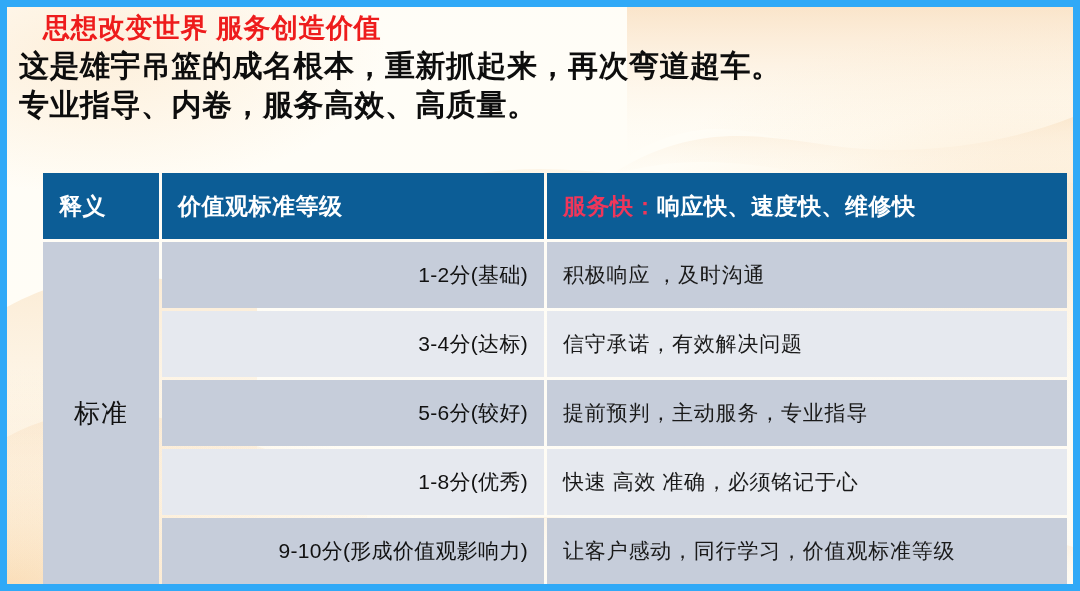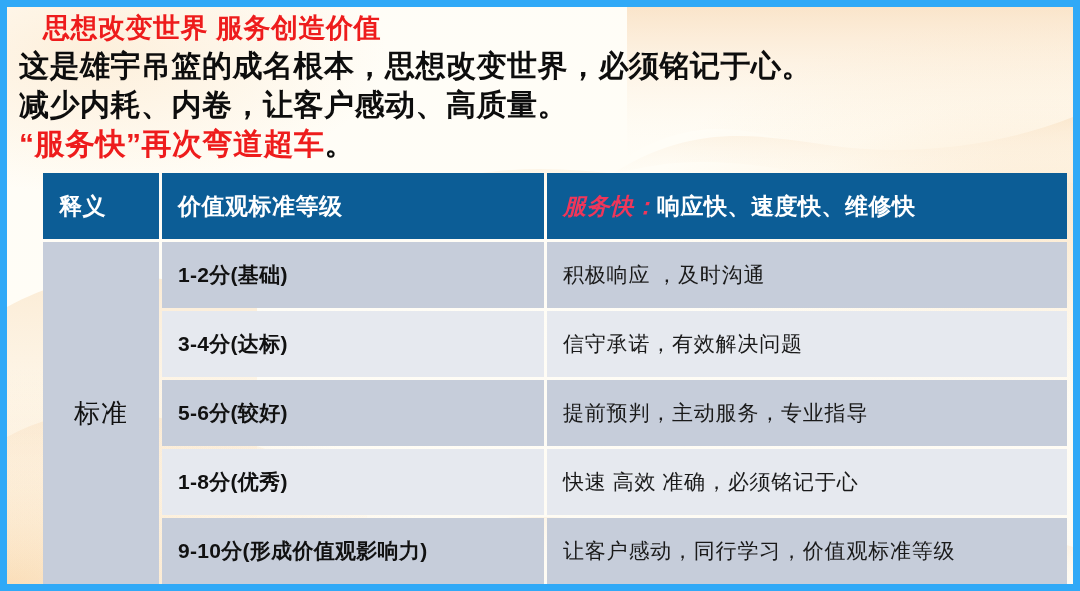--- a/index.html
+++ b/index.html
@@ -95,36 +95,36 @@
     color: #ffffff;
     font-weight: bold;
     font-size: 23px;
     height: 66px;
     text-align: left;
     padding-left: 14px;
     letter-spacing: .5px;
     box-sizing: border-box;
   }
   th.hdr.c1 { padding-left: 20px; }
-  th.hdr .red-part { color: #f0365a; font-style: italic; }
+  th.hdr .red-part { color: #f0365a; }
 
   td.rowspan-label {
     background: #c6cdda;
     color: #111111;
     font-size: 26px;
     text-align: center;
     vertical-align: middle;
     letter-spacing: 1px;
   }
 
   td.grade {
     font-size: 21px;
-    font-weight: bold;
+    font-weight: normal;
     color: #111111;
-    text-align: left;
+    text-align: right;
     height: 66px;
     box-sizing: border-box;
     letter-spacing: .3px;
   }
   td.desc {
     font-size: 21px;
     color: #1a1a1a;
     text-align: left;
     padding-left: 10px;
     height: 66px;
@@ -162,23 +162,22 @@
         <path d="M420,178 C520,148 600,168 700,176 L1066,176 L1066,200 L420,200 Z" fill="url(#g1)" opacity="0.35"></path>
         <path d="M0,300 C90,250 170,268 250,300 L250,577 L0,577 Z" fill="url(#g1)" opacity="0.75"></path>
         <path d="M0,430 C70,390 150,404 230,432 C300,456 330,470 360,480 L360,577 L0,577 Z" fill="url(#g2)" opacity="0.5"></path>
         <path d="M930,540 C980,520 1020,526 1066,540 L1066,577 L930,577 Z" fill="url(#g2)" opacity="0.6"></path>
         <path d="M430,520 C520,500 620,514 700,530 L700,560 L430,560 Z" fill="url(#g3)" opacity="0.45"></path>
       </svg>
     </div>
 
     <div id="headline-block">
       <div class="line l-red">思想改变世界 服务创造价值</div>
-      <div class="line l-black">这是雄宇吊篮的成名根本，思想改变世界，必须铭记于心。</div>
-      <div class="line l-black">减少内耗、内卷，让客户感动、高质量。</div>
-      <div class="line l-red2"><span>“服务快”再次弯道超车</span><span class="tail">。</span></div>
+      <div class="line l-black">这是雄宇吊篮的成名根本，重新抓起来，再次弯道超车。</div>
+      <div class="line l-black">专业指导、内卷，服务高效、高质量。</div>
     </div>
 
     <table id="value-table">
       <colgroup>
         <col style="width:116px">
         <col style="width:382px">
         <col style="width:520px">
       </colgroup>
       <thead>
         <tr>

